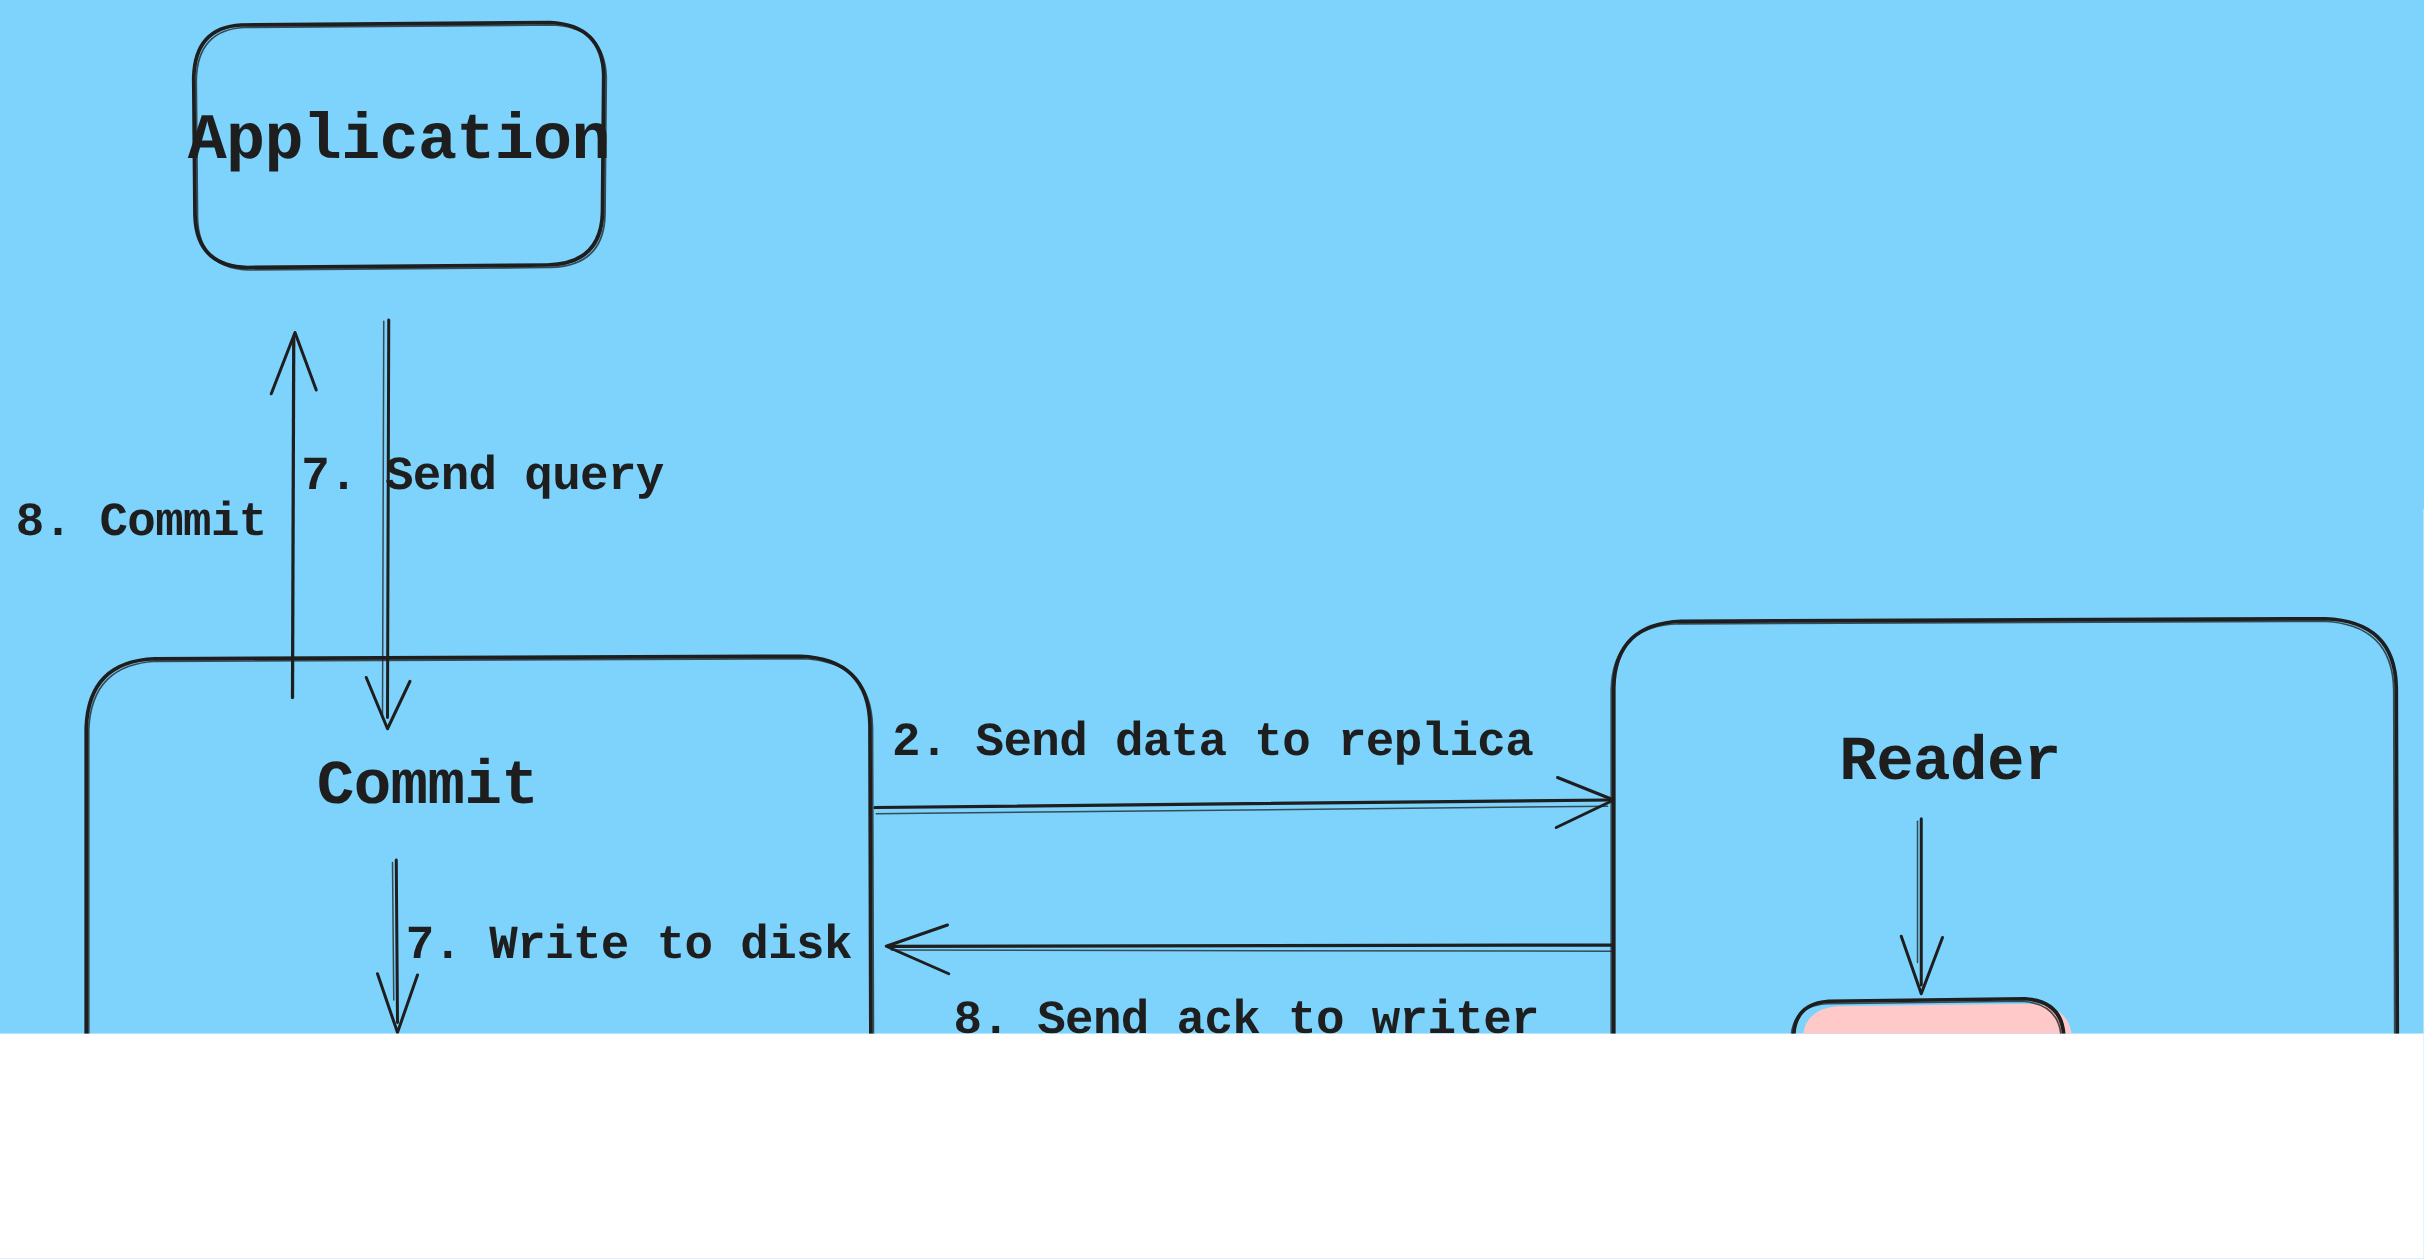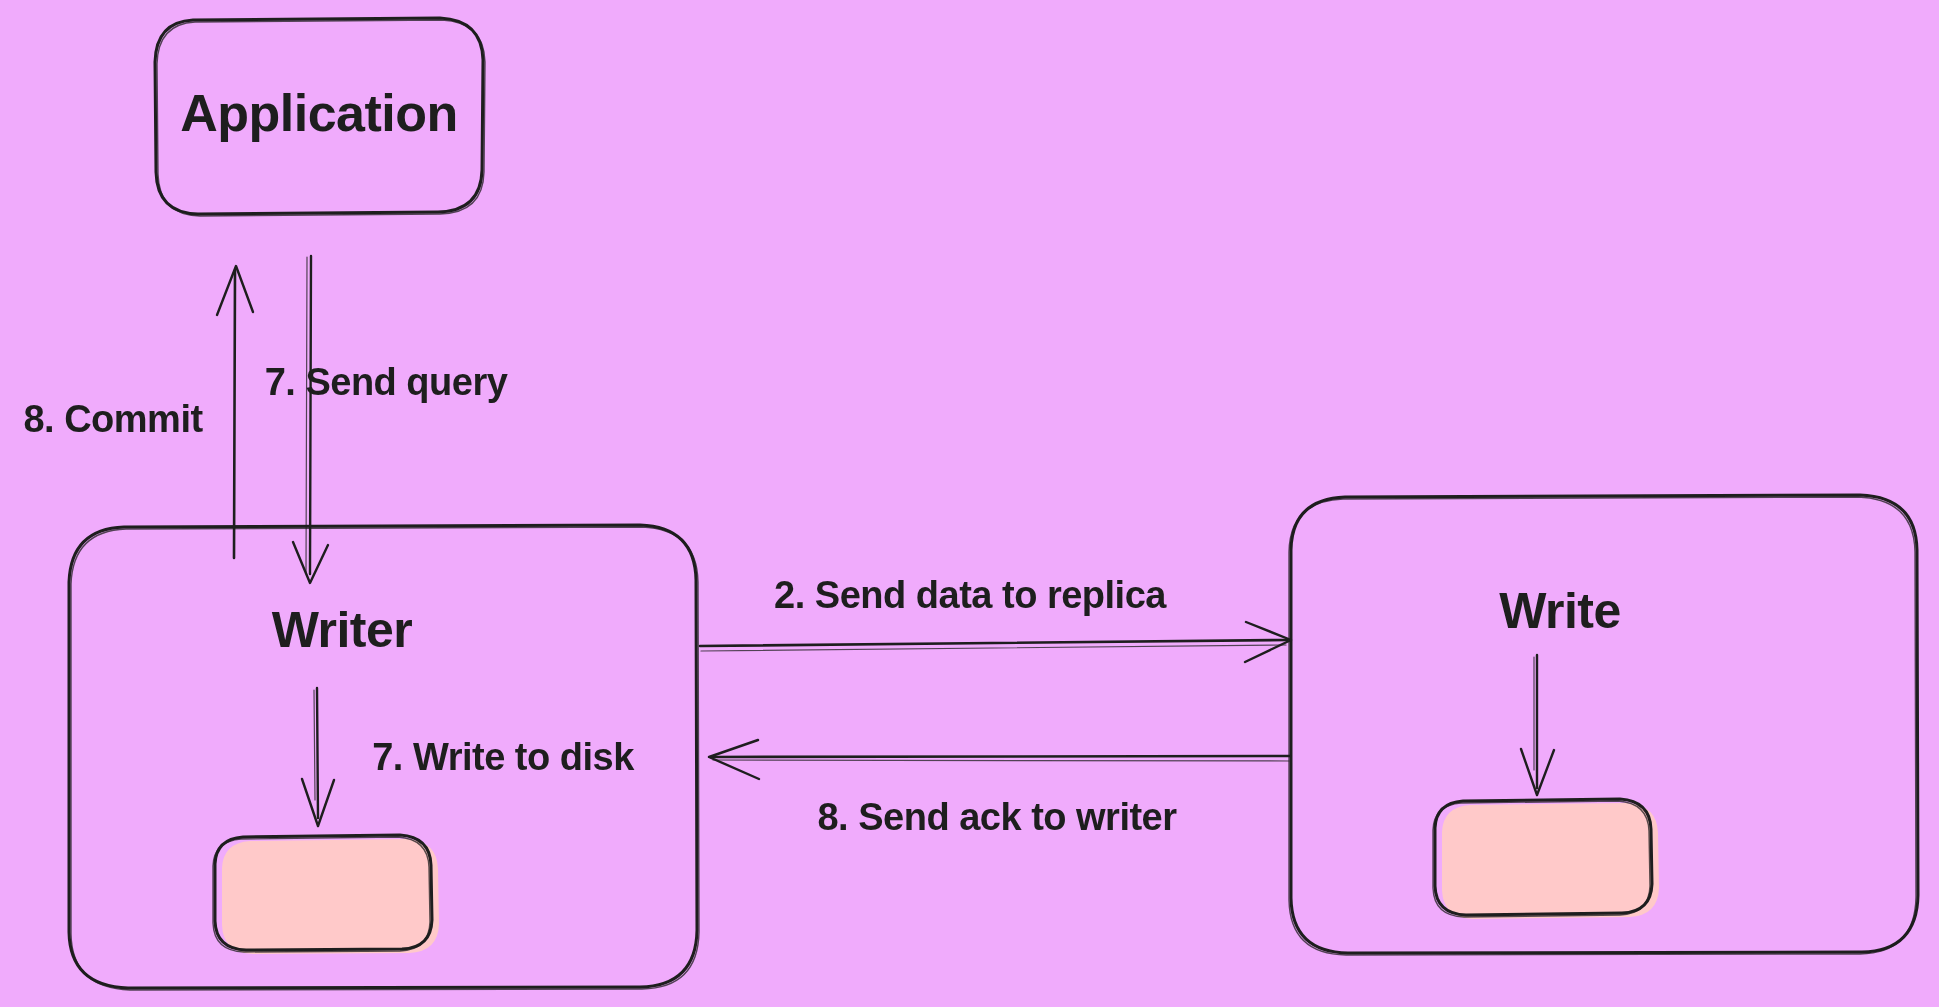--- a/index.html
+++ b/index.html
@@ -1,21 +1,21 @@
 <!DOCTYPE html>
 <html><head>
 <meta charset="utf-8">
 <style>
   html,body{margin:0;padding:0;background:#ffffff;}
   .canvas{
     position:relative;
-    width:1939px;height:1007px;
-    background:#f0abfc;
+    width:1939px;height:827px;
+    background:#7dd3fc;
     overflow:hidden;
-    font-family:Liberation Sans, sans-serif;
+    font-family:Liberation Mono, monospace;
     color:#1e1e1e;
   }
   .canvas svg{position:absolute;left:0;top:0;}
   .lbl{
     position:absolute;
     transform:translate(-50%,-50%);
     white-space:nowrap;
     color:#1e1e1e;
     font-weight:600;
     letter-spacing:-0.5px;
@@ -90,22 +90,22 @@
     </g>
 
     <g>
       <line class="sketch" x1="1537" y1="655" x2="1537" y2="788" stroke-width="2.4"></line>
       <line class="sketch-thin" x1="1534" y1="657" x2="1534" y2="770" stroke-width="1.2"></line>
       <polyline class="sketch" stroke-width="2.4" points="1521,749 1537,795 1554,750"></polyline>
     </g>
   </svg>
 
   <div class="lbl node-lbl" style="left:319px;top:113px;font-size:52px;">Application</div>
-  <div class="lbl node-lbl" style="left:342px;top:630px;font-size:50px;">Writer</div>
-  <div class="lbl node-lbl" style="left:1560px;top:611px;font-size:50px;">Write</div>
+  <div class="lbl node-lbl" style="left:342px;top:630px;font-size:50px;">Commit</div>
+  <div class="lbl node-lbl" style="left:1560px;top:611px;font-size:50px;">Reader</div>
 
   <div class="lbl edge-lbl" style="left:386px;top:382px;">7. Send query</div>
   <div class="lbl edge-lbl" style="left:113px;top:419px;">8. Commit</div>
   <div class="lbl edge-lbl" style="left:503px;top:757px;">7. Write to disk</div>
   <div class="lbl edge-lbl" style="left:970px;top:595px;">2. Send data to replica</div>
   <div class="lbl edge-lbl" style="left:997px;top:817px;">8. Send ack to writer</div>
 
 </div>
 
 </body></html>

